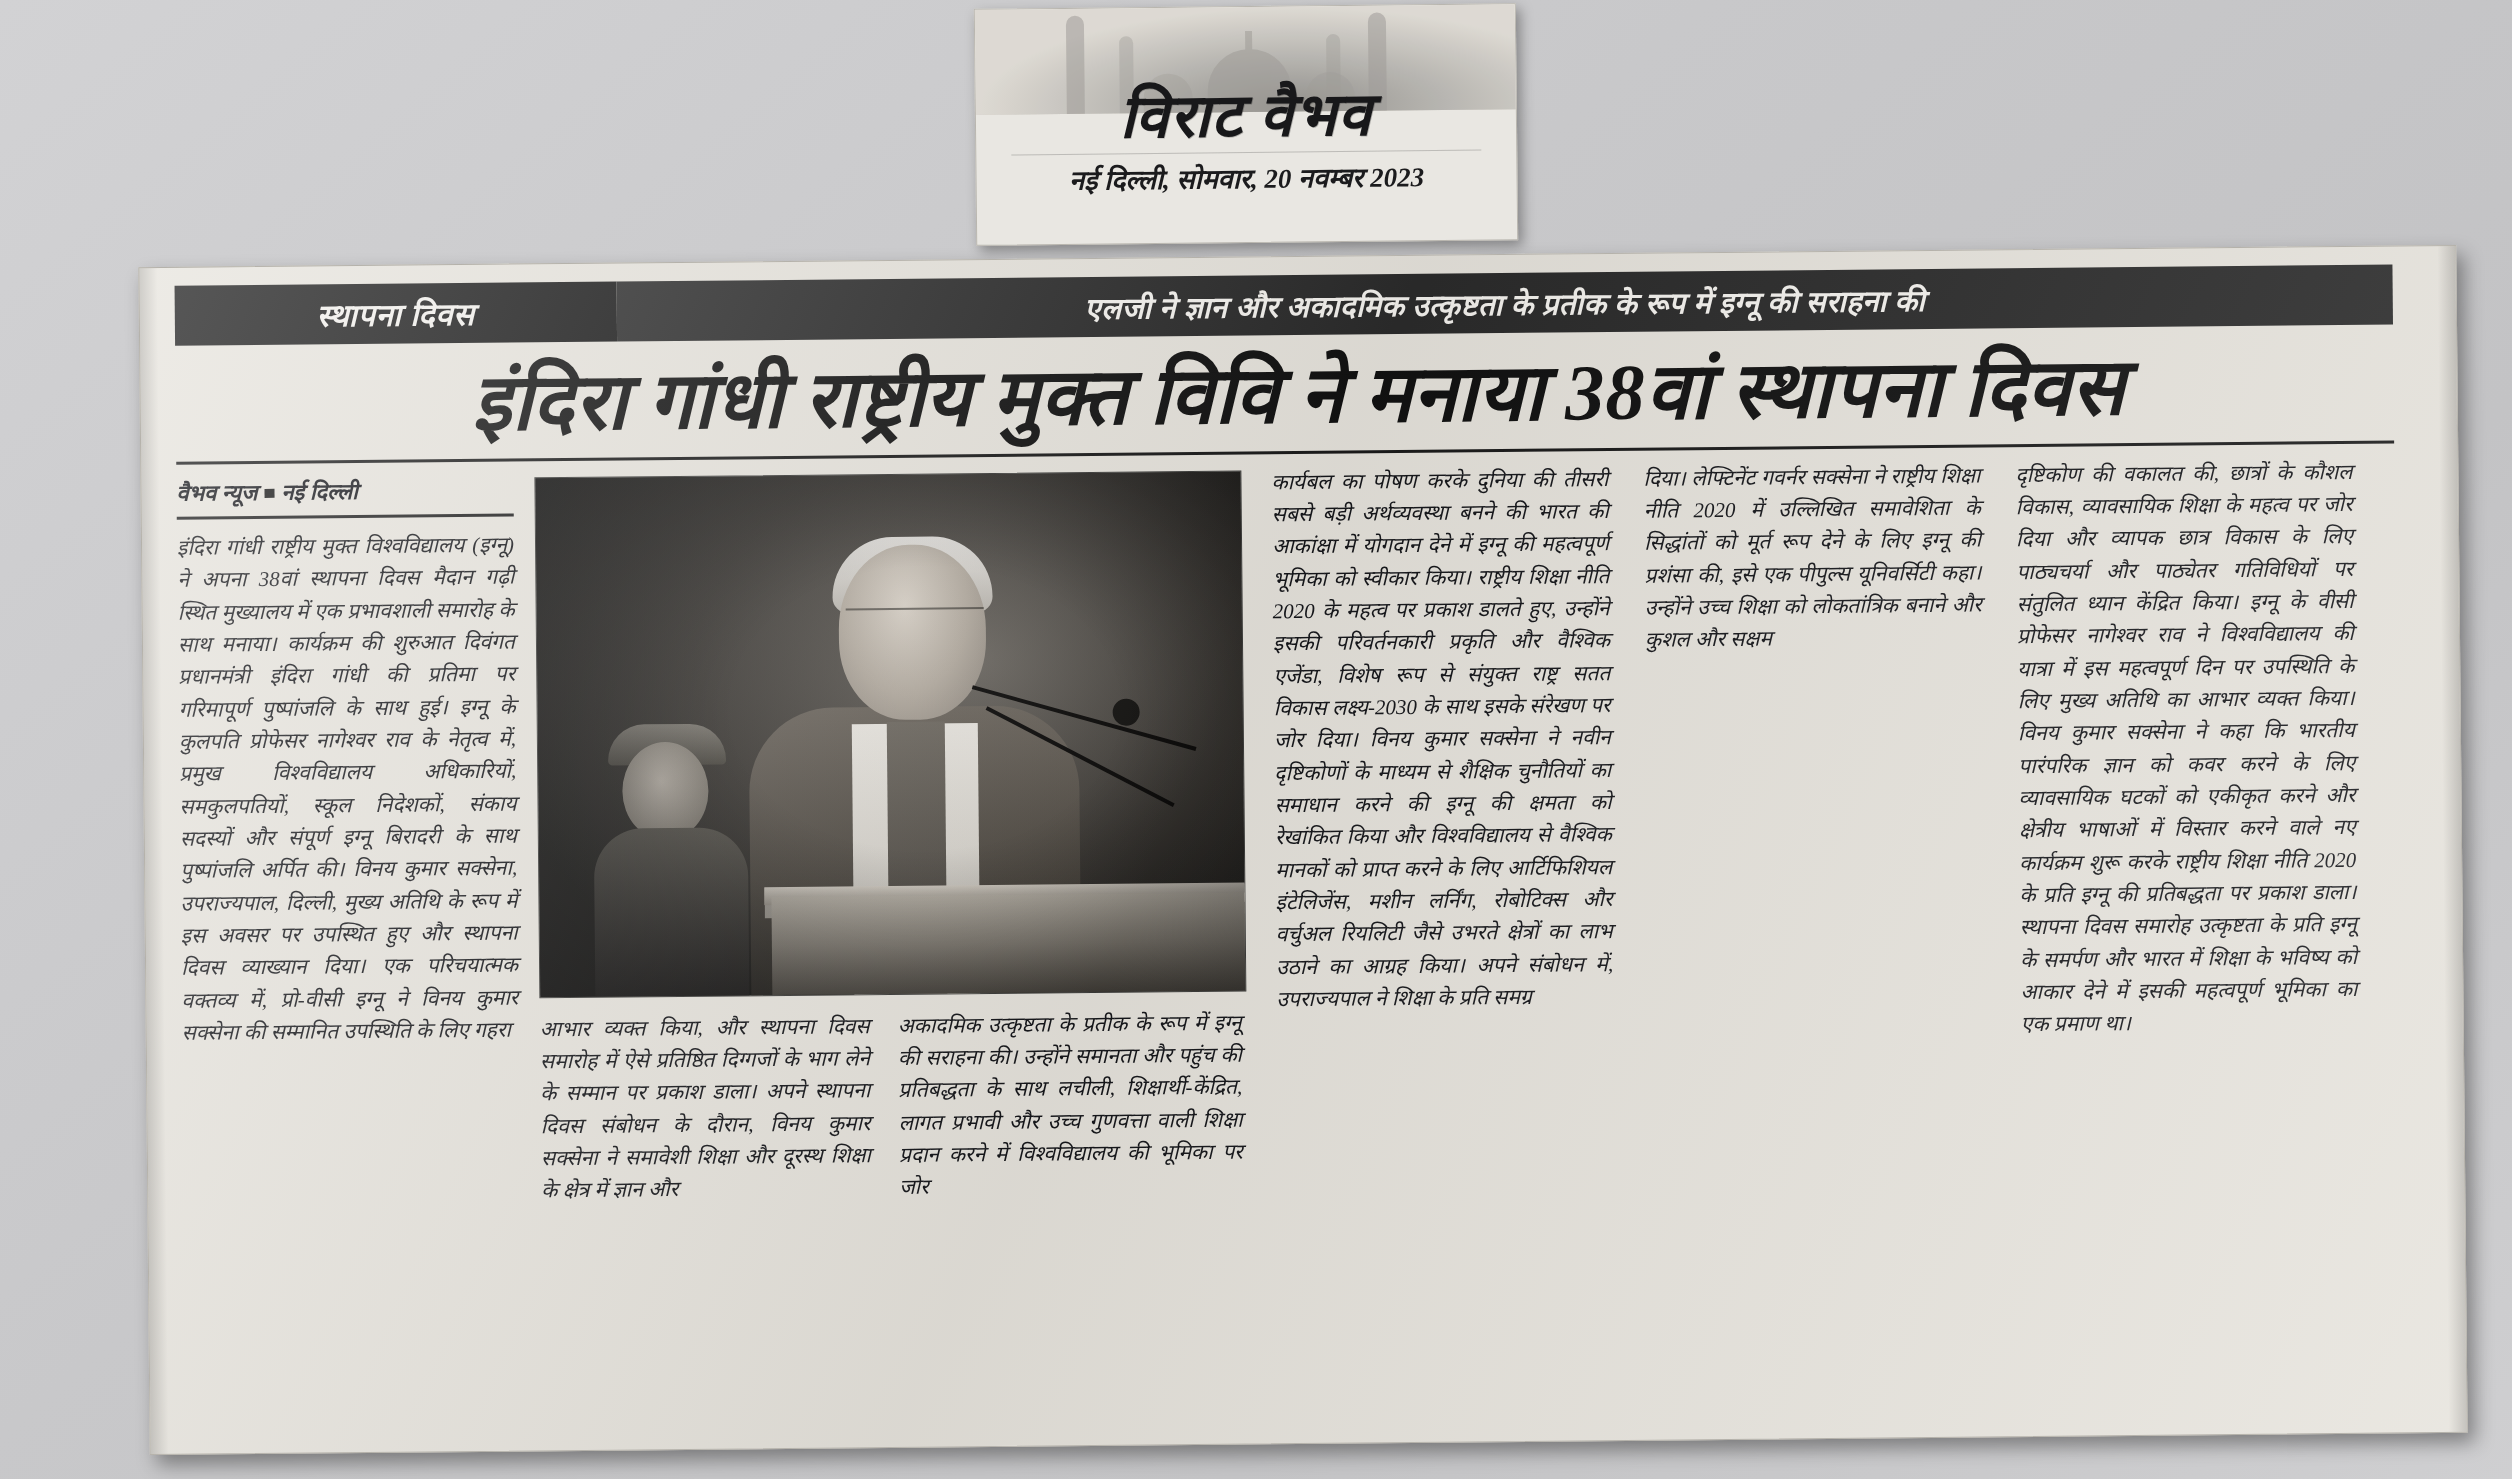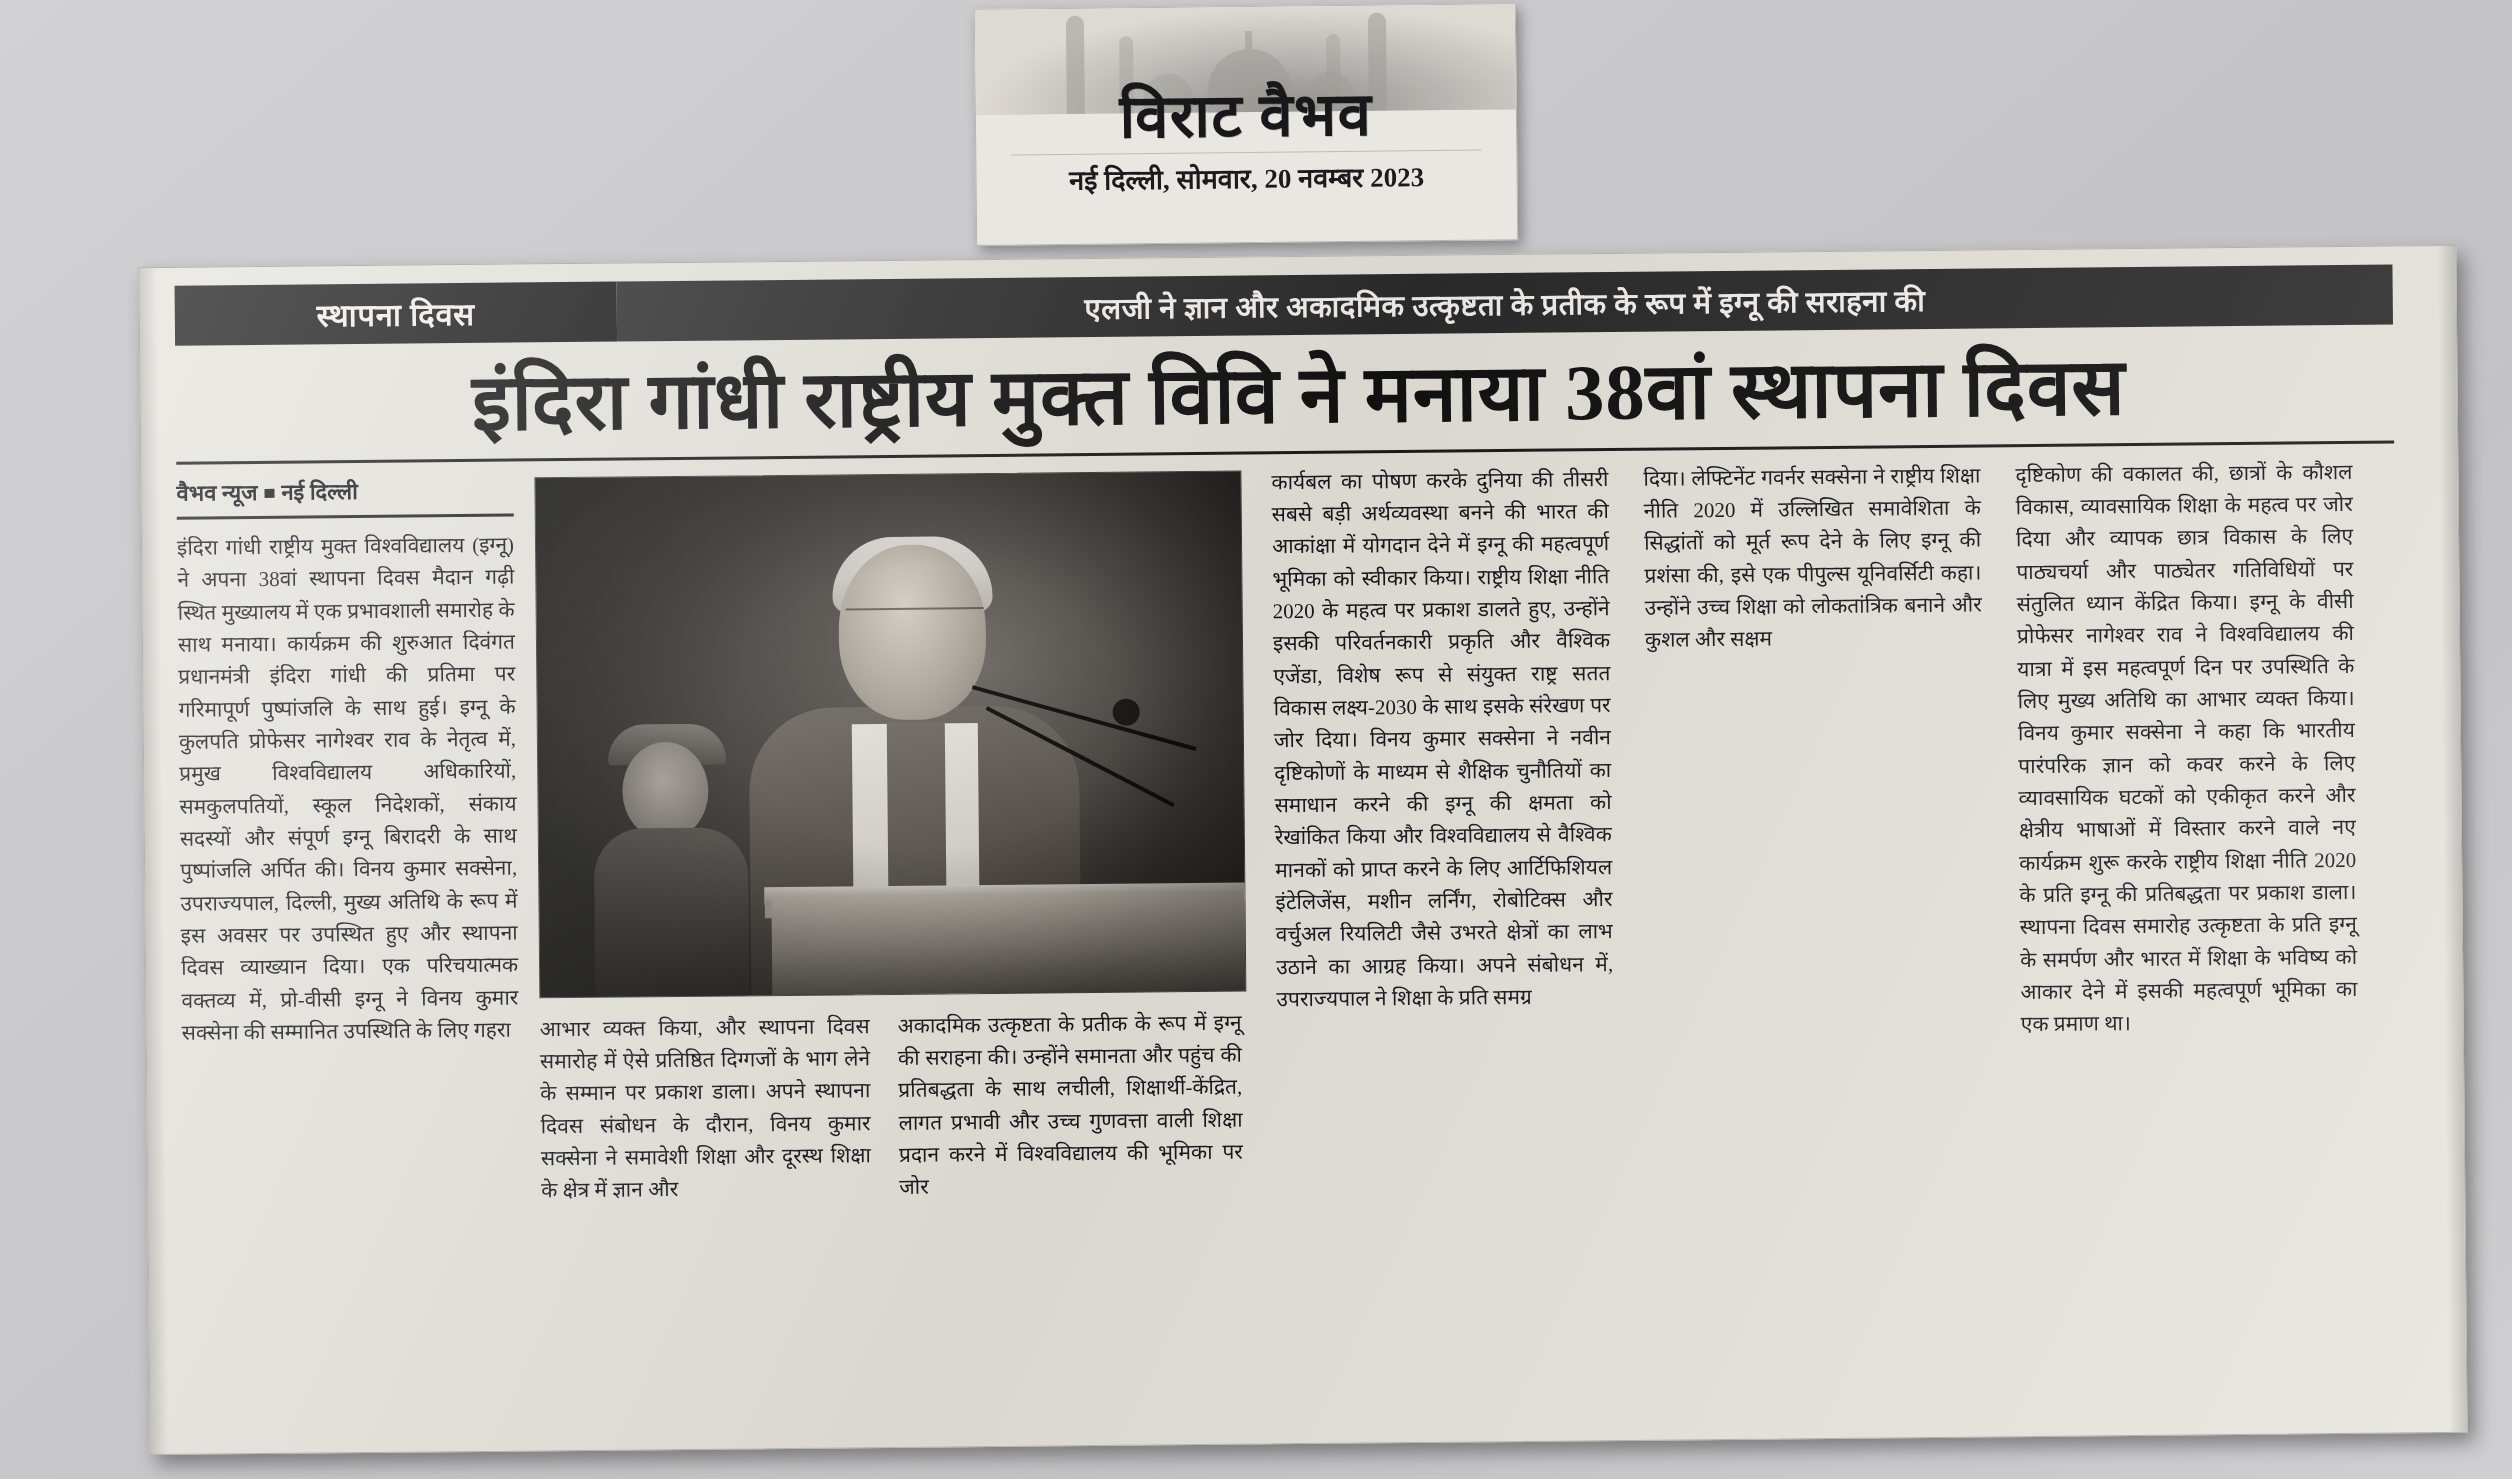--- a/index.html
+++ b/index.html
@@ -10,20 +10,21 @@
     height: 1479px;
     overflow: hidden;
     font-family: "Liberation Sans", sans-serif;
   }
 
   #page {
     position: relative;
     width: 2512px;
     height: 1479px;
     background: linear-gradient(140deg, #d2d2d4 0%, #c8c8ca 40%, #c3c3c5 70%, #cfcfd1 100%);
+    font-style: italic;
   }
 
   
   #masthead {
     position: absolute;
     left: 975px;
     top: 5.6px;
     width: 540px;
     height: 235px;
     background: #e9e7e2;

